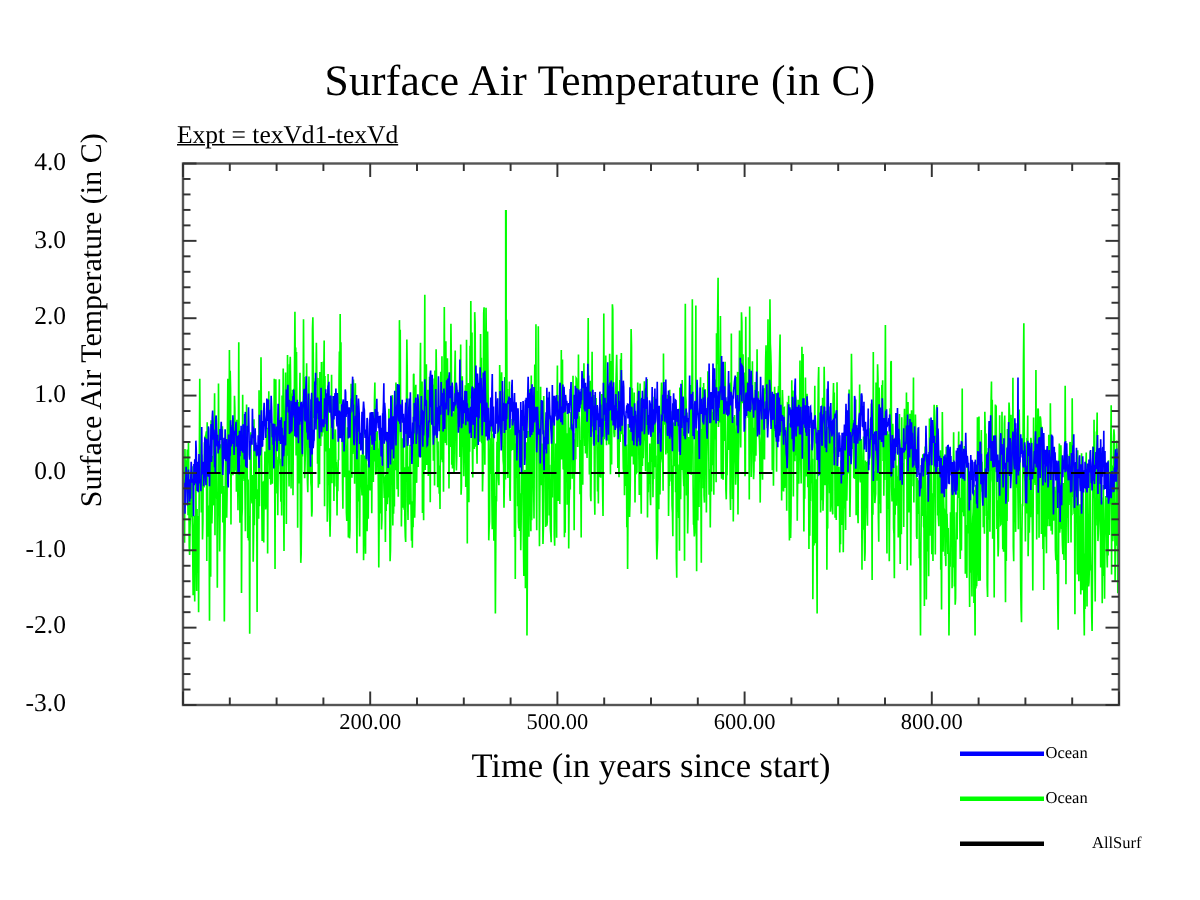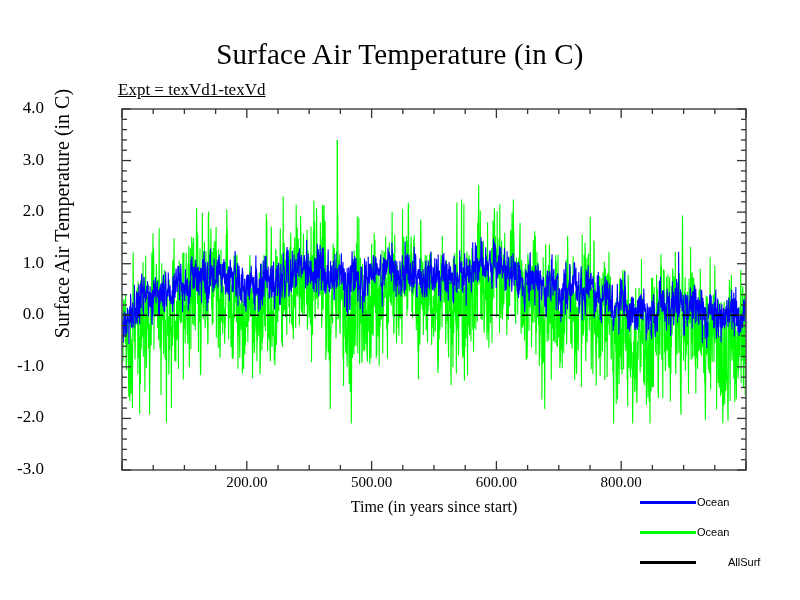--- a/index.html
+++ b/index.html
@@ -45,21 +45,21 @@
     font-family:"Liberation Serif", serif;
     transform:rotate(-90deg);
     transform-origin:center center;
     white-space:nowrap;
   }
   .xlabel{
     position:absolute;
     left:122px;width:624px;
     top:486px;
     text-align:center;
-    font-size:16px;
+    font-size:23px;
     font-family:"Liberation Serif", serif;
     white-space:nowrap;
   }
 
   .ytick-label{
     position:absolute;
     right:756px;
     width:60px;
     text-align:right;
     font-size:17px;
@@ -88,21 +88,21 @@
     display:flex;align-items:center;
   }
   .legend-line{
     display:block;
     width:56px;height:0;
     border-top-width:3px;
     border-top-style:solid;
     margin-right:1px;
   }
   .legend-text{
-    font-family:Liberation Sans, sans-serif;
+    font-family:Liberation Serif, serif;
     font-size:11px;
     line-height:11px;
     color:#000;
     white-space:nowrap;
   }
 </style>
 </head>
 <body>
 
 <div id="figure">

